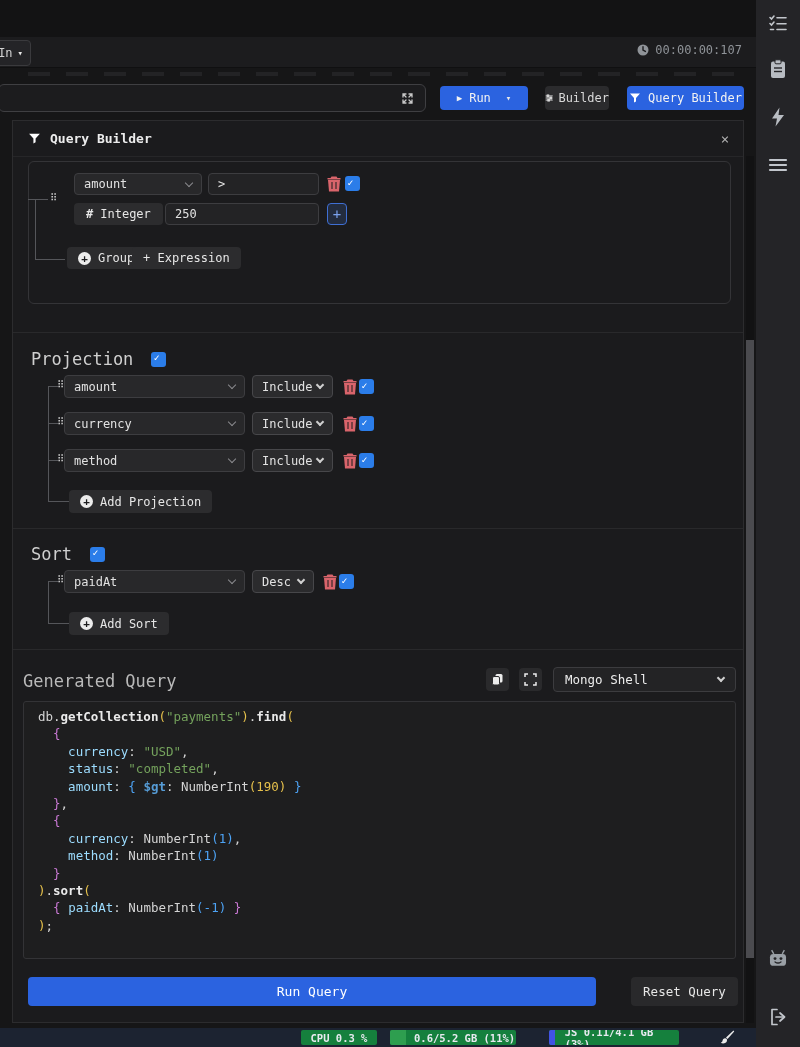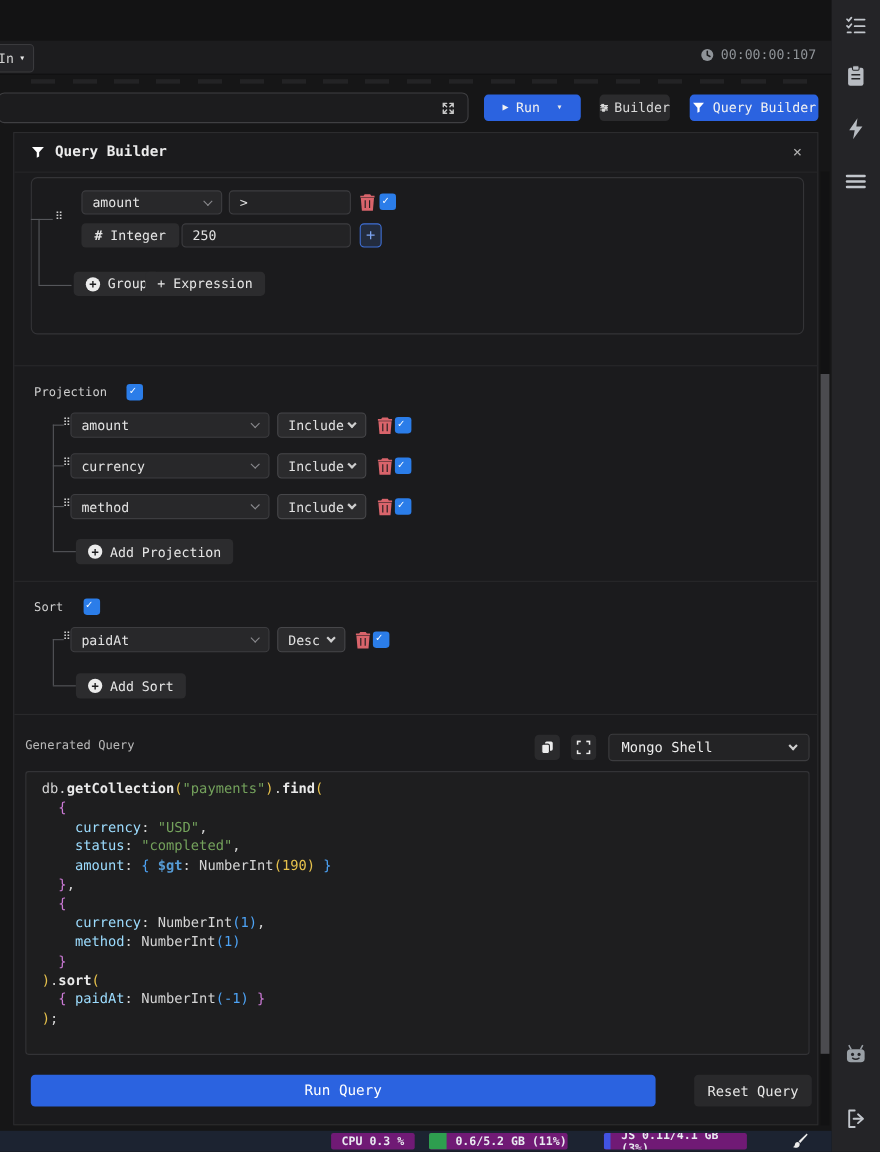--- a/index.html
+++ b/index.html
@@ -51,21 +51,21 @@
   .pillbtn { position:absolute; height:22px; background:#2c2c2e; border-radius:4px; display:flex; align-items:center;
     gap:7px; padding:0 11px; font-size:12px; color:#e6e6e6; }
   .plus-btn { position:absolute; width:20px; height:22px; border:1px solid #3f6fd4; border-radius:4px; background:#232c3e;
     color:#7ba2ee; font-size:14px; display:flex; align-items:center; justify-content:center; }
   .circle-plus { width:13px; height:13px; border-radius:50%; background:#ececec; color:#1c1c1e; font-size:11px;
     line-height:13px; text-align:center; font-weight:bold; flex:0 0 auto; }
   .checkbox { position:absolute; width:15px; height:15px; background:#2b7de9; border-radius:3px; }
   .checkbox::after { content:"✓"; position:absolute; left:2.5px; top:0.5px; color:#fff; font-size:10px; font-weight:bold; }
   .checkbox.inline { position:relative; display:inline-block; vertical-align:-2px; }
   .trash { position:absolute; width:14px; height:16px; }
-  .sec-label { position:absolute; color:#cfcfcf; font-size:11px; display:flex; gap:18px; align-items:center; }
+  .sec-label { position:absolute; color:#cfcfcf; font-size:17px; display:flex; gap:18px; align-items:center; }
   .divider { position:absolute; left:0; width:100%; height:1px; background:#29292b; }
 
   
   .icon-btn { position:absolute; width:23px; height:23px; background:#2a2a2c; border-radius:4px;
     display:flex; align-items:center; justify-content:center; }
   .lang-select { position:absolute; left:540px; top:546px; width:183px; height:25px; background:#232325;
     border:1px solid #3c3c3f; border-radius:4px; display:flex; align-items:center; justify-content:space-between;
     padding:0 11px; font-size:12.5px; color:#ececec; }
   .code-box { position:absolute; left:10px; top:580px; width:713px; height:258px; background:#1e1e1f;
     border:1px solid #333336; border-radius:3px; padding:6px 0 0 14px; overflow:hidden; }
@@ -83,21 +83,21 @@
     color:#fff; font-size:13px; display:flex; align-items:center; justify-content:center; }
   .reset-query { position:absolute; left:618px; top:856px; width:107px; height:29px; background:#29292b; border-radius:4px;
     color:#e6e6e6; font-size:12.5px; display:flex; align-items:center; justify-content:center; }
 
   
   .scroll-track { left:746px; top:156px; width:8px; height:867px; background:#121213; }
   .scroll-thumb { left:746px; top:340px; width:8px; height:618px; background:#4b4b4f; }
 
   
   .status-bar { left:0; top:1028px; width:756px; height:19px; background:#1c2331; display:flex; align-items:center; }
-  .pill { position:absolute; height:15px; top:2px; background:#701a75; border-radius:2px; display:flex; align-items:center;
+  .pill { position:absolute; height:15px; top:2px; background:#15803d; border-radius:2px; display:flex; align-items:center;
     justify-content:center; color:#e8eaf0; font-size:10.5px; font-weight:bold; overflow:hidden; }
 </style>
 </head>
 <body>
 
 <div class="abs top-strip"></div>
 <div class="abs tab-bar">
   <div class="abs conn-tab">
     <span>In</span>
     <span class="caret">▾</span>

